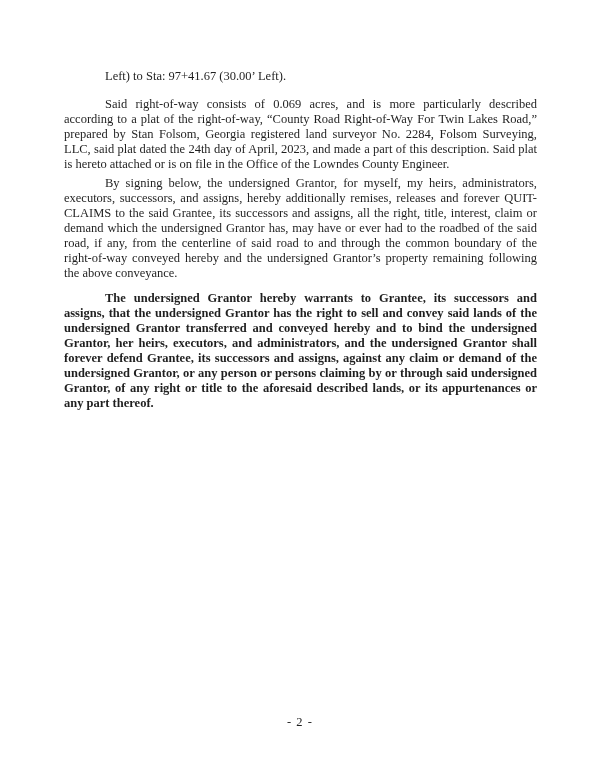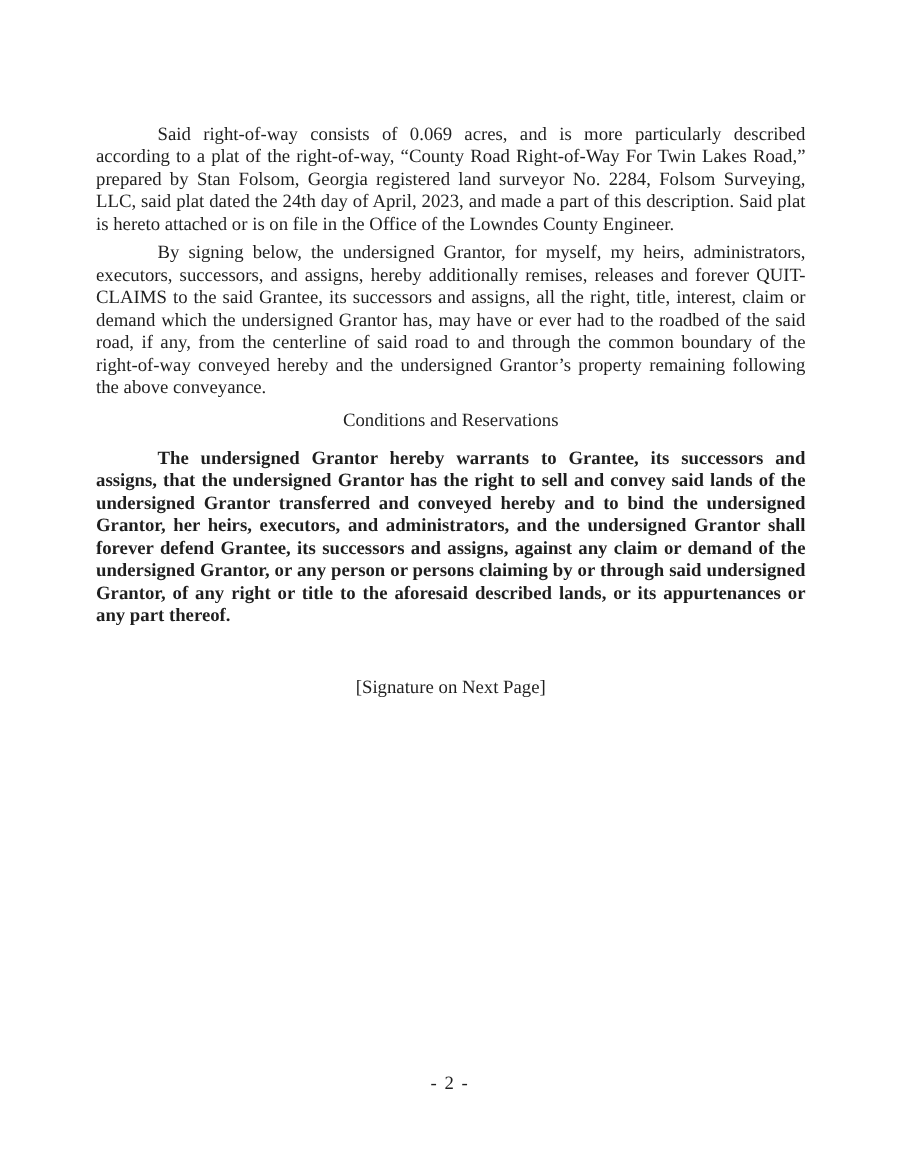--- a/index.html
+++ b/index.html
@@ -53,20 +53,19 @@
     font-size: 12.5px;
     line-height: 15px;
     letter-spacing: 1px;
   }
 </style>
 </head>
 <body>
 
 <div class="page">
   <div class="content">
+    <p class="indent">Left) to Sta: 97+41.67 (30.00’ Left).</p>
     <p class="indent justify m-p2">Said right-of-way consists of 0.069 acres, and is more particularly described according to a plat of the right-of-way, “County Road Right-of-Way For Twin Lakes Road,” prepared by Stan Folsom, Georgia registered land surveyor No. 2284, Folsom Surveying, LLC, said plat dated the 24th day of April, 2023, and made a part of this description. Said plat is hereto attached or is on file in the Office of the Lowndes County Engineer.</p>
     <p class="indent justify m-p3">By signing below, the undersigned Grantor, for myself, my heirs, administrators, executors, successors, and assigns, hereby additionally remises, releases and forever QUIT-CLAIMS  to the said Grantee, its successors and assigns, all the right, title, interest, claim or demand which the undersigned Grantor has, may have or ever had to the roadbed of the said road, if any, from the centerline of said road to and through the common boundary of the right-of-way conveyed hereby and the undersigned Grantor’s property remaining following the above conveyance.</p>
-    <p class="center m-heading">Conditions and Reservations</p>
     <p class="indent justify m-p6">The undersigned Grantor hereby warrants to Grantee, its successors and assigns, that the undersigned Grantor has the right to sell and convey said lands of the undersigned Grantor transferred and conveyed hereby and to bind the undersigned Grantor, her heirs, executors, and administrators, and the undersigned Grantor shall forever defend Grantee, its successors and assigns, against any claim or demand of the undersigned Grantor, or any person or persons claiming by or through said undersigned Grantor, of any right or title to the aforesaid described lands, or its appurtenances or any part thereof.</p>
-    <p class="center m-sig">[Signature on Next Page]</p>
   </div>
   <div class="footer">- 2 -</div>
 </div>
 
 </body></html>

